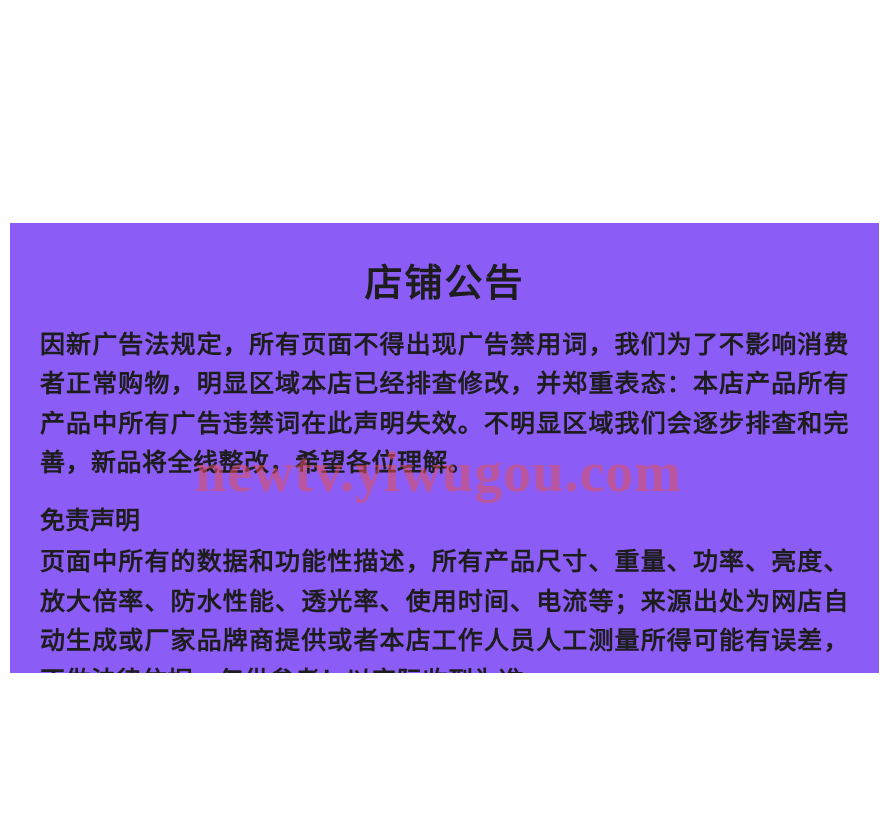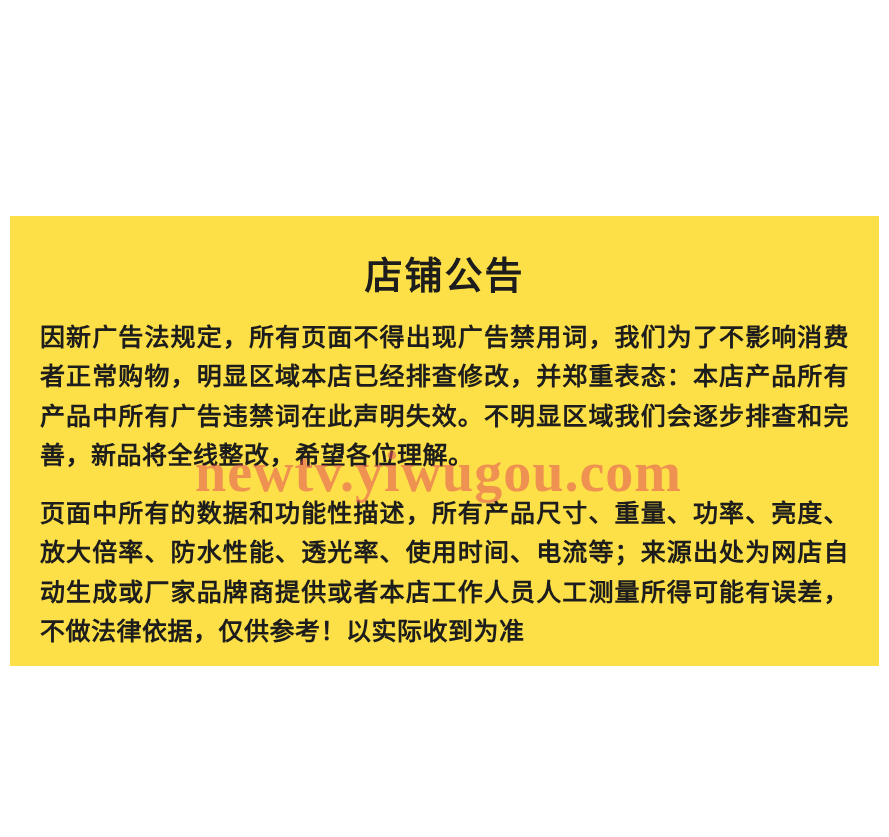--- a/index.html
+++ b/index.html
@@ -17,24 +17,24 @@
   .page {
     position: relative;
     width: 889px;
     height: 837px;
     background: #ffffff;
   }
   
   .notice-panel {
     position: absolute;
     left: 10px;
-    top: 216px;
+    top: 223px;
     width: 869px;
     height: 450px;
-    background: #fde047;
+    background: #8b5cf6;
     box-sizing: border-box;
     padding: 30px 30px 0 30px;
     overflow: hidden;
   }
   .notice-title {
     text-align: center;
     font-size: 38px;
     font-weight: bold;
     color: #1d1d1d;
     letter-spacing: 2px;
@@ -81,19 +81,20 @@
 
 <div class="page">
 
   <div class="notice-panel">
     <div class="notice-title">店铺公告</div>
 
     <p class="notice-body">因新广告法规定，所有页面不得出现广告禁用词，我们为了不影响消费者正常购物，明显区域本店已经排查修改，并郑重表态：本店产品所有产品中所有广告违禁词在此声明失效。不明显区域我们会逐步排查和完善，新品将全线整改，希望各位理解。</p>
 
     <div class="section-gap"></div>
 
+    <div class="subtitle">免责声明</div>
 
     <p class="notice-body">页面中所有的数据和功能性描述，所有产品尺寸、重量、功率、亮度、放大倍率、防水性能、透光率、使用时间、电流等；来源出处为网店自动生成或厂家品牌商提供或者本店工作人员人工测量所得可能有误差，不做法律依据，仅供参考！以实际收到为准</p>
   </div>
 
   <div class="watermark">newtv.yiwugou.com</div>
 
 </div>
 
 </body></html>

